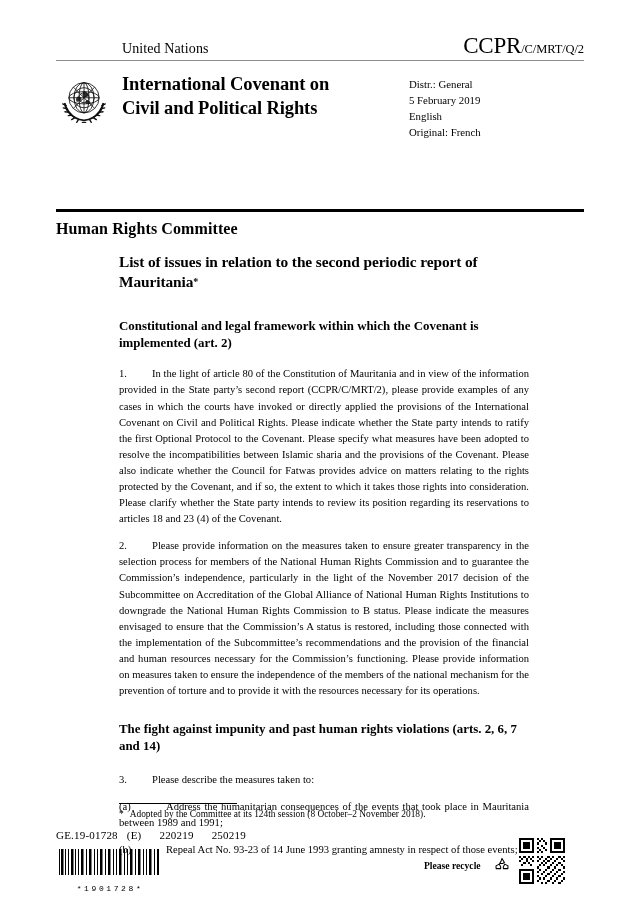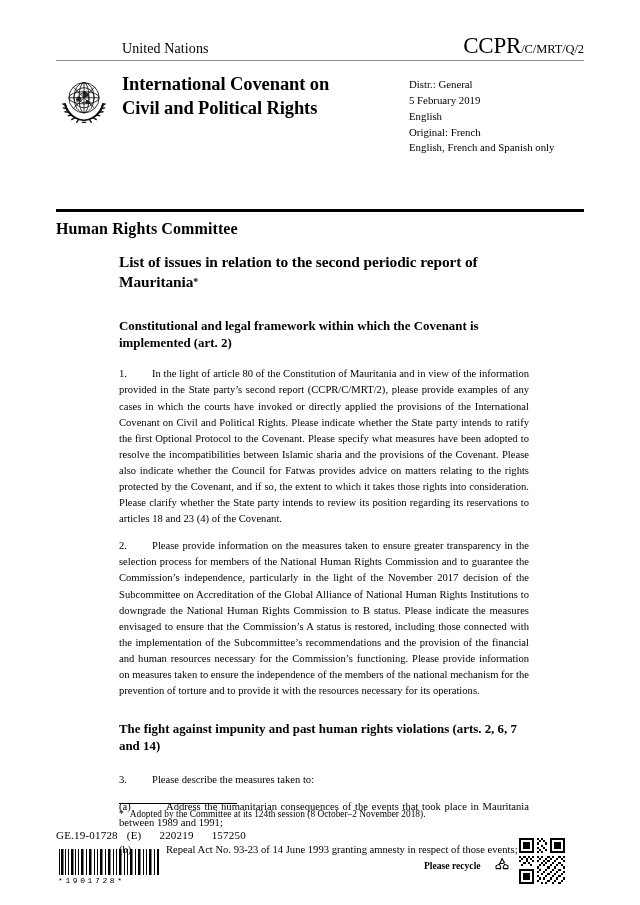--- a/index.html
+++ b/index.html
@@ -185,22 +185,22 @@
     position: absolute;
     left: 58px;
     top: 849px;
     width: 104px;
   }
   .barcode svg { display: block; }
   .barcode-text {
     font-family: "Liberation Mono", "DejaVu Sans Mono", monospace;
     font-size: 8px;
     letter-spacing: 2.6px;
-    text-align: left;
-    margin-top: 1px;
+    text-align: center;
+    margin-top: 9px;
   }
 
   .recycle {
     position: absolute;
     left: 424px;
     top: 856px;
     display: flex;
     align-items: center;
     gap: 12px;
     font-size: 9.6px;
@@ -277,21 +277,20 @@
       <div class="mh-title">
         <div>International Covenant on</div>
         <div>Civil and Political Rights</div>
       </div>
 
       <div class="mh-distr">
         <div>Distr.: General</div>
         <div>5 February 2019</div>
         <div>English</div>
         <div>Original: French</div>
-        <div>English, French and Spanish only</div>
       </div>
 
     </div>
   </div>
 
   <div style="position:absolute;left:56px;top:209px;width:528px;" class="rule-thick"></div>
 
   <div class="committee">Human Rights Committee</div>
 
   <div class="content">
@@ -310,21 +309,21 @@
 
     <p class="para sub"><span class="num">(a)</span><span>Address the humanitarian consequences of the events that took place in Mauritania between 1989 and 1991;</span></p>
 
     <p class="para sub"><span class="num">(b)</span><span>Repeal Act No. 93-23 of 14 June 1993 granting amnesty in respect of those events;</span></p>
 
   </div>
 
   <div class="footnote-rule"></div>
   <div class="footnote"><span class="fstar">*</span><span>Adopted by the Committee at its 124th session (8 October–2 November 2018).</span></div>
 
-  <div class="ge-line"><span>GE.19-01728</span><span class="sp"></span><span>(E)</span><span class="sp"></span><span class="sp"></span><span>220219</span><span class="sp"></span><span class="sp"></span><span>157250</span></div>
+  <div class="ge-line"><span>GE.19-01728</span><span class="sp"></span><span>(E)</span><span class="sp"></span><span class="sp"></span><span>220219</span><span class="sp"></span><span class="sp"></span><span>250219</span></div>
 
   <div class="barcode">
     <svg width="104" height="26" viewBox="0 0 104 26">
       <g fill="#000">
         <rect x="1" y="0" width="1" height="26"></rect>
         <rect x="3" y="0" width="2.5" height="26"></rect>
         <rect x="7" y="0" width="1" height="26"></rect>
         <rect x="10" y="0" width="1" height="26"></rect>
         <rect x="13" y="0" width="2.5" height="26"></rect>
         <rect x="17" y="0" width="1" height="26"></rect>

